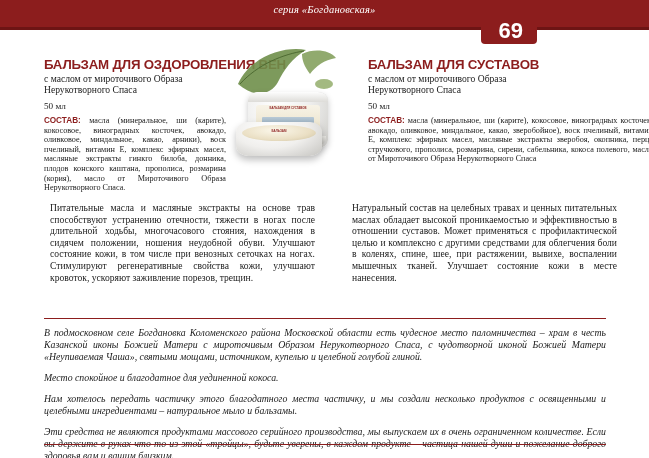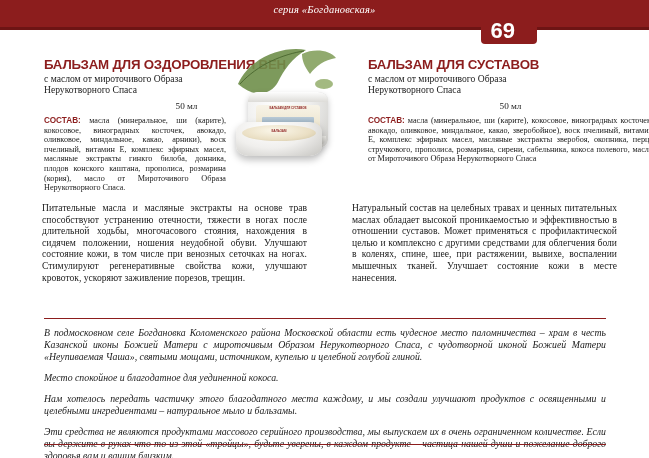--- a/index.html
+++ b/index.html
@@ -25,21 +25,21 @@
   }
   .series-title {
     position: absolute; left: 0; top: 4px; width: 649px;
     text-align: center;
     color: #ffffff;
     font-style: italic;
     font-size: 10.5px;
     letter-spacing: .2px;
   }
   .page-number {
-    position: absolute; right: 28px; top: 20px;
+    position: absolute; right: 20px; top: 20px;
     color: #ffffff;
     font-family: "Liberation Sans", sans-serif;
     font-weight: bold;
     font-size: 22px;
     line-height: 22px;
   }
   .page-number-plate {
     position: absolute; right: 6px; top: 14px; width: 56px; height: 30px;
     background: #8c1d1d;
     border-radius: 0 0 4px 4px;
@@ -62,21 +62,20 @@
   .prod-sub {
     margin: 0;
     font-size: 9.6px;
     line-height: 11px;
     color: #1a1a1a;
   }
   .volume {
     margin: 6px 0 5px 0;
     font-size: 9.2px;
     color: #1a1a1a;
-    text-align: center;
   }
   .composition {
     font-size: 8.2px;
     line-height: 9.6px;
     text-align: justify;
     margin: 0;
   }
   .composition .lbl {
     font-family: "Liberation Sans", sans-serif;
     font-weight: bold;
@@ -86,21 +85,21 @@
   .col-left .composition { width: 182px; }
   .col-right .composition { width: 285px; }
 
   .body-text {
     position: absolute;
     font-size: 9.6px;
     line-height: 11.6px;
     text-align: justify;
     width: 265px;
   }
-  .body-left  { left: 42px;  top: 202px; }
+  .body-left  { left: 50px;  top: 202px; }
   .body-right { left: 352px; top: 202px; }
 
   
   .photo {
     position: absolute; left: 232px; top: 44px;
     width: 110px; height: 120px;
   }
   .jar {
     position: absolute; left: 16px; top: 48px;
     width: 80px; height: 56px;
@@ -226,19 +225,19 @@
   </div>
 
   <div class="body-text body-left">Питательные масла и масляные экстракты на основе трав способствуют устранению отечности, тяжести в ногах после длительной ходьбы, многочасового стояния, нахождения в сидячем положении, ношения неудобной обуви. Улучшают состояние кожи, в том числе при венозных сеточках на ногах. Стимулируют регенеративные свойства кожи, улучшают кровоток, ускоряют заживление порезов, трещин.</div>
   <div class="body-text body-right">Натуральный состав на целебных травах и ценных питательных маслах обладает высокой проникаемостью и эффективностью в отношении суставов. Может применяться с профилактической целью и комплексно с другими средствами для облегчения боли в коленях, спине, шее, при растяжении, вывихе, воспалении мышечных тканей. Улучшает состояние кожи в месте нанесения.</div>
 
   <div class="bottom-block">
     <div class="rule rule-top"></div>
     <div class="bottom-inner">
       <p>В подмосковном селе Богдановка Коломенского района Московской области есть чудесное место паломничества – храм в честь Казанской иконы Божией Матери с мироточивым Образом Нерукотворного Спаса, с чудотворной иконой Божией Матери «Неупиваемая Чаша», святыми мощами, источником, купелью и целебной голубой глиной.</p>
       <p>Место спокойное и благодатное для уединенной кокоса.</p>
-      <p>Нам хотелось передать частичку этого благодатного места каждому, и мы создали улучшают продуктов с освященными и целебными ингредиентами – натуральное мыло и бальзамы.</p>
+      <p>Нам хотелось передать частичку этого благодатного места частичку, и мы создали несколько продуктов с освященными и целебными ингредиентами – натуральное мыло и бальзамы.</p>
       <p>Эти средства не являются продуктами массового серийного производства, мы выпускаем их в очень ограниченном количестве. Если вы держите в руках что-то из этой «тройцы», будьте уверены, в каждом продукте – частица нашей души и пожелание доброго здоровья вам и вашим близким.</p>
     </div>
     <div class="rule rule-bot"></div>
   </div>
 
 </div>
 
 </body></html>

